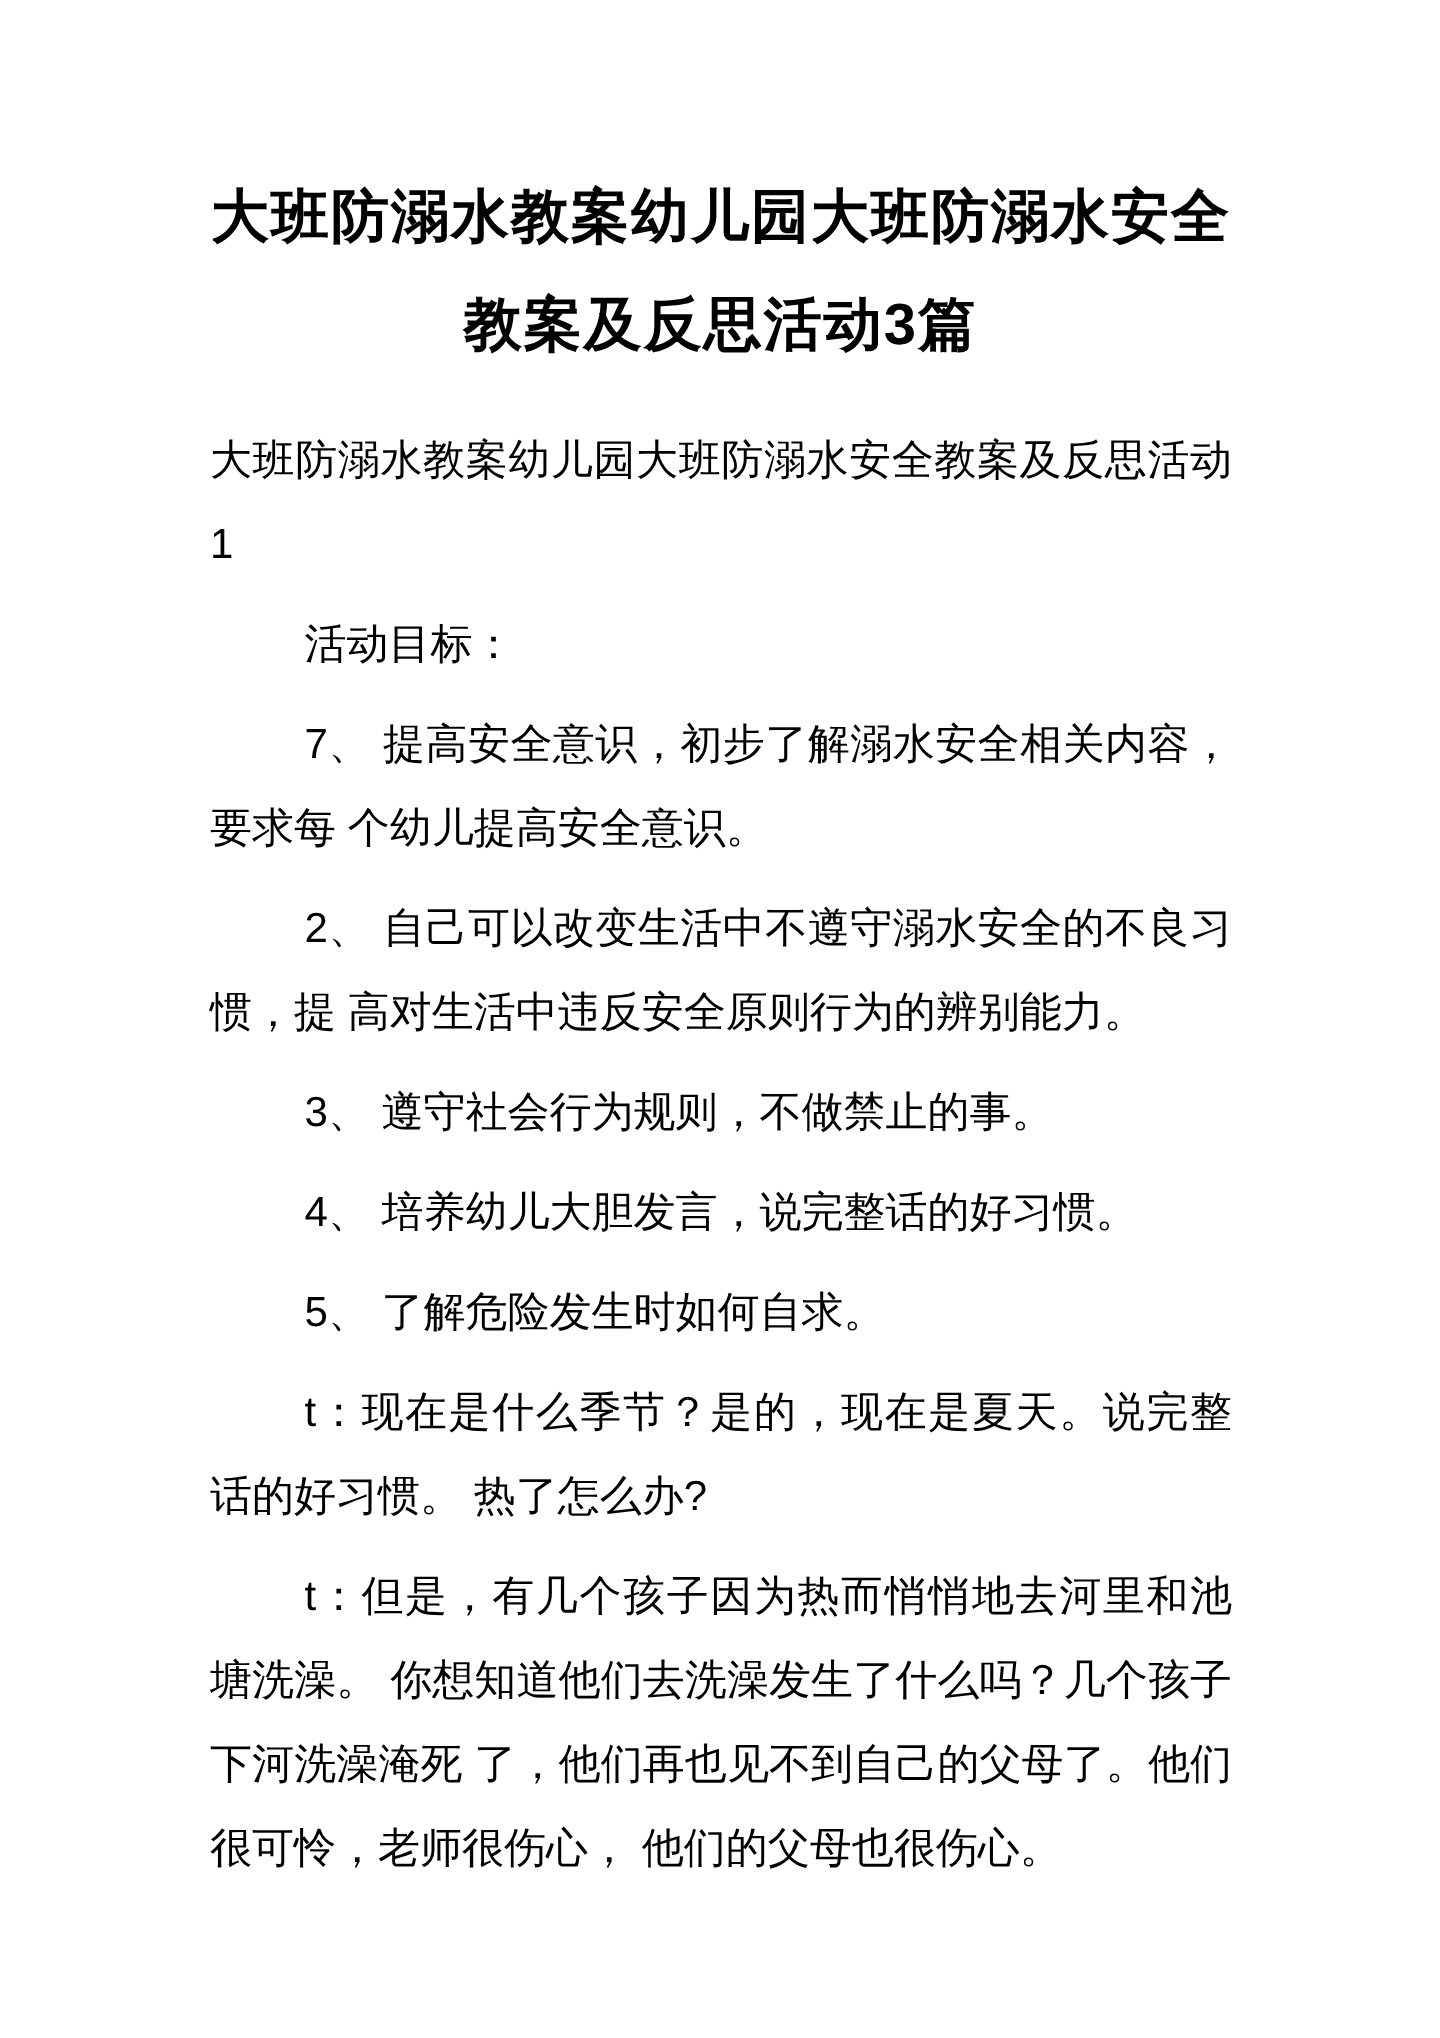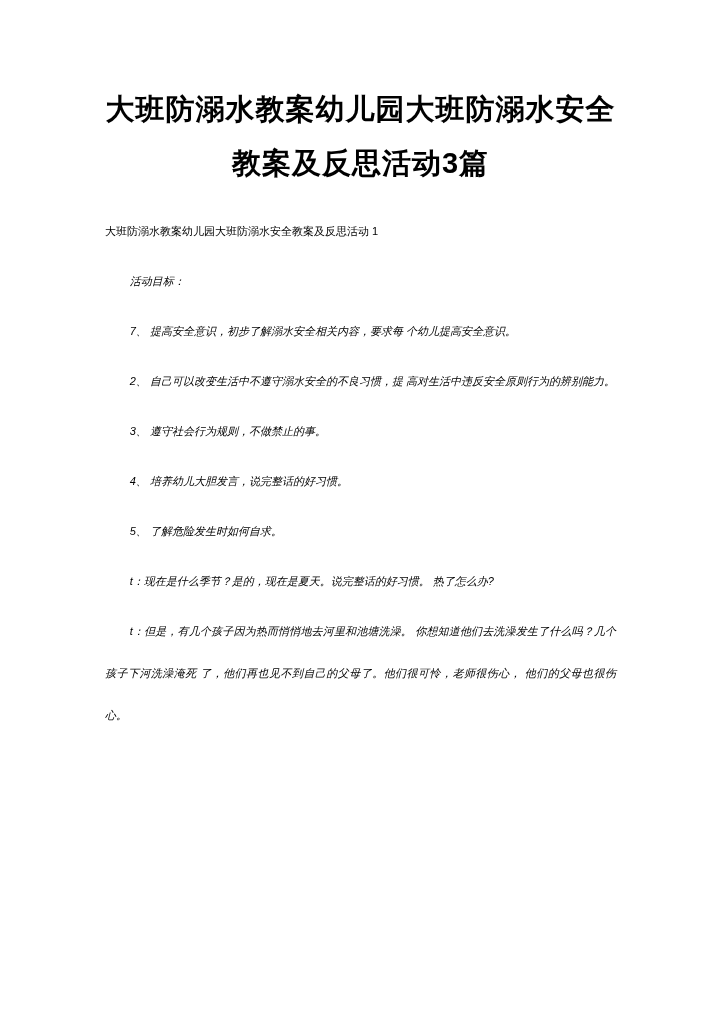--- a/index.html
+++ b/index.html
@@ -23,29 +23,28 @@
   }
   .doc-title {
     font-size: 29px;
     font-weight: bold;
     text-align: center;
     line-height: 54px;
     letter-spacing: 1px;
     margin: 0 0 20px 0;
   }
   .para {
-    font-size: 11px;
+    font-size: 21px;
     line-height: 42px;
     text-align: justify;
     margin: 0 0 8px 0;
     word-break: break-all;
   }
   .indent {
     text-indent: 2.25em;
-    font-style: italic;
   }
 </style>
 </head>
 <body>
 
 <div class="page">
   <h1 class="doc-title">大班防溺水教案幼儿园大班防溺水安全教案及反思活动3篇</h1>
 
   <p class="para">大班防溺水教案幼儿园大班防溺水安全教案及反思活动 1</p>
   <p class="para indent">活动目标：</p>

